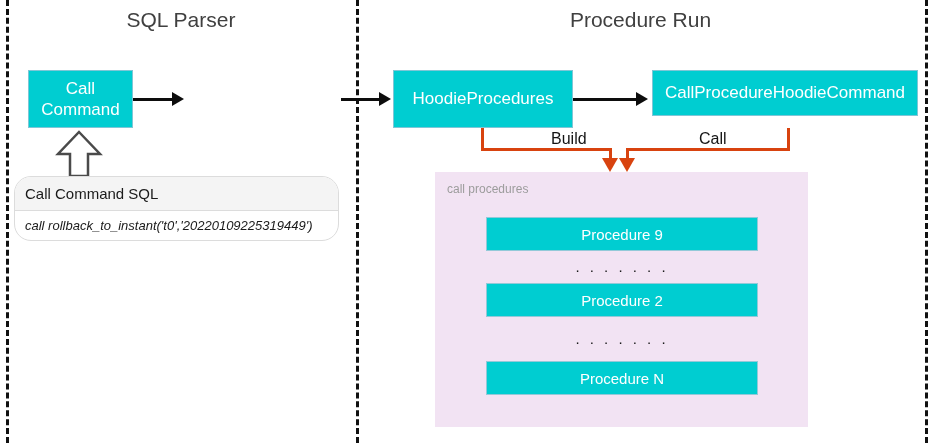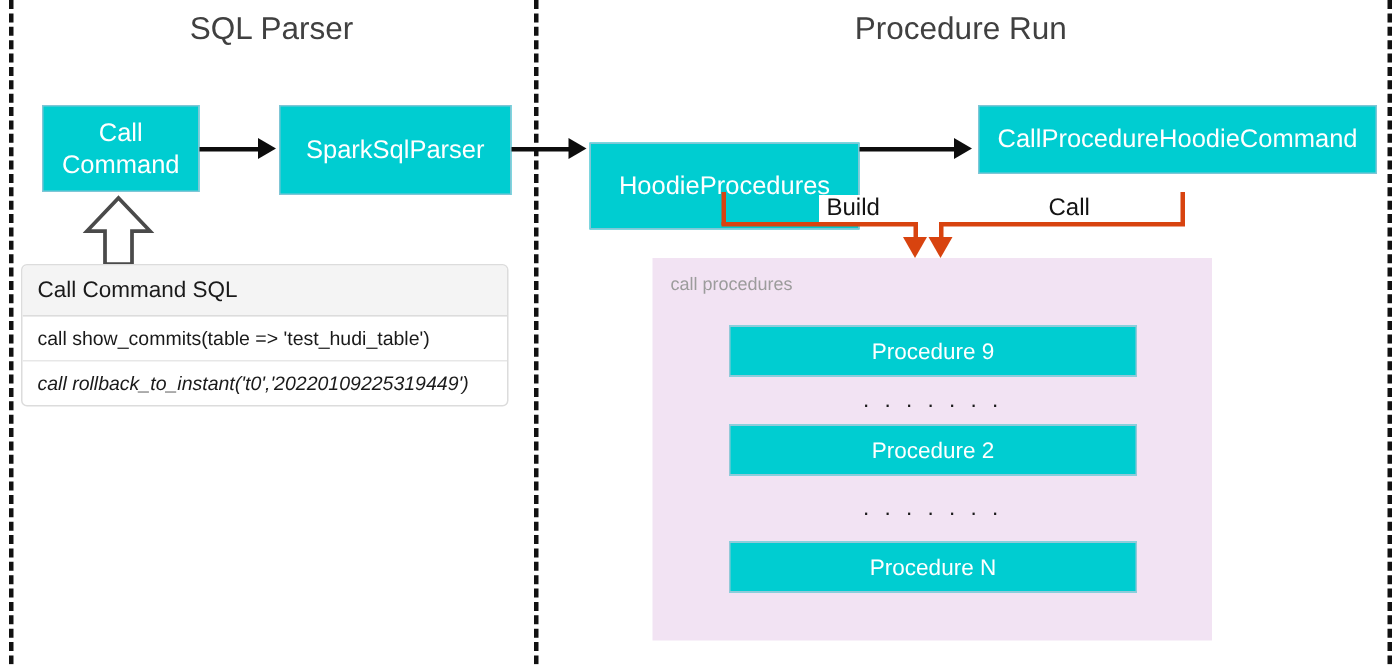--- a/index.html
+++ b/index.html
@@ -50,21 +50,21 @@
     align-items: center;
     justify-content: center;
     text-align: center;
     font-size: 17px;
     line-height: 1.25;
     box-sizing: border-box;
     padding: 2px 4px;
   }
   #box-call-command { left: 28px;  top: 70px;  width: 105px; height: 58px; }
   #box-spark-parser { left: 186px; top: 70px;  width: 155px; height: 60px; }
-  #box-hoodie-proc  { left: 393px; top: 70px;  width: 180px; height: 58px; margin-top: 25px; }
+  #box-hoodie-proc  { left: 393px; top: 70px;  width: 180px; height: 58px; }
   #box-call-cmd-obj { left: 652px; top: 70px;  width: 266px; height: 46px; }
 
   
   .arrow-h {
     position: absolute;
     height: 0;
     border-top: 3px solid #0d0d0d;
   }
   .arrow-head-r {
     position: absolute;
@@ -89,21 +89,21 @@
     height: 48px;
   }
 
   
   #sql-card {
     position: absolute;
     left: 14px;
     top: 176px;
     width: 325px;
     border: 1px solid #dcdcdc;
-    border-radius: 4px;
+    border-radius: 17px;
     background: #ffffff;
     box-sizing: border-box;
     overflow: hidden;
   }
   #sql-card .card-header {
     background: #f4f4f4;
     border-bottom: 1px solid #dcdcdc;
     font-size: 15px;
     color: #1a1a1a;
     padding: 8px 10px;
@@ -214,40 +214,38 @@
   <div class="section-title" id="title-sql">SQL Parser</div>
   <div class="section-title" id="title-proc">Procedure Run</div>
 
   <div class="teal-box" id="box-call-command">
     <div>
       <div>Call</div>
       <div>Command</div>
     </div>
   </div>
 
-  <div class="teal-box" id="box-spark-parser">SparkSqlParser</div>
 
   <div class="teal-box" id="box-hoodie-proc">HoodieProcedures</div>
 
   <div class="teal-box" id="box-call-cmd-obj">CallProcedureHoodieCommand</div>
 
   <div class="arrow-h" id="arr1-line"></div>
   <div class="arrow-head-r" id="arr1-head"></div>
   <div class="arrow-h" id="arr2-line"></div>
   <div class="arrow-head-r" id="arr2-head"></div>
   <div class="arrow-h" id="arr3-line"></div>
   <div class="arrow-head-r" id="arr3-head"></div>
 
   <svg id="hollow-up-arrow" viewBox="0 0 48 48">
     <polygon points="24,2 45,24 33,24 33,46 15,46 15,24 3,24" fill="#ffffff" stroke="#4a4a4a" stroke-width="2.5" stroke-linejoin="miter"></polygon>
   </svg>
 
   <div id="sql-card">
     <div class="card-header">Call Command SQL</div>
-    <div class="card-row">call show_commits(table =&gt; 'test_hudi_table')</div>
     <div class="card-row">call rollback_to_instant('t0','20220109225319449')</div>
   </div>
 
   <div class="orange-v" id="or-v-left"></div>
   <div class="orange-h" id="or-h-left"></div>
   <div class="orange-v" id="or-v-mid-l"></div>
   <div class="orange-head-d" id="or-head-l"></div>
 
   <div class="orange-v" id="or-v-right"></div>
   <div class="orange-h" id="or-h-right"></div>

